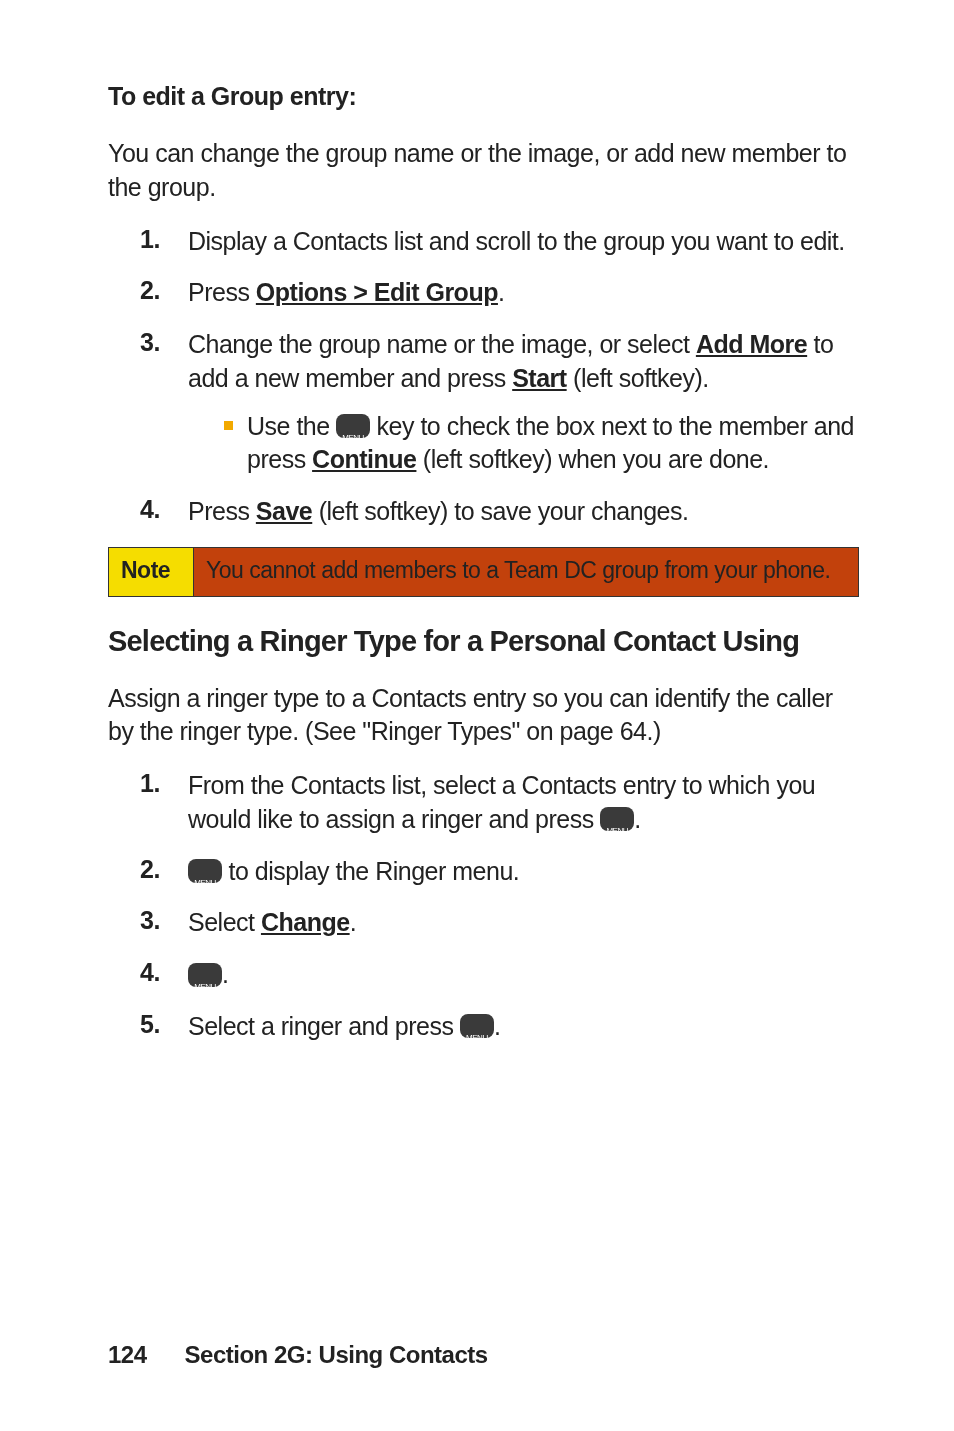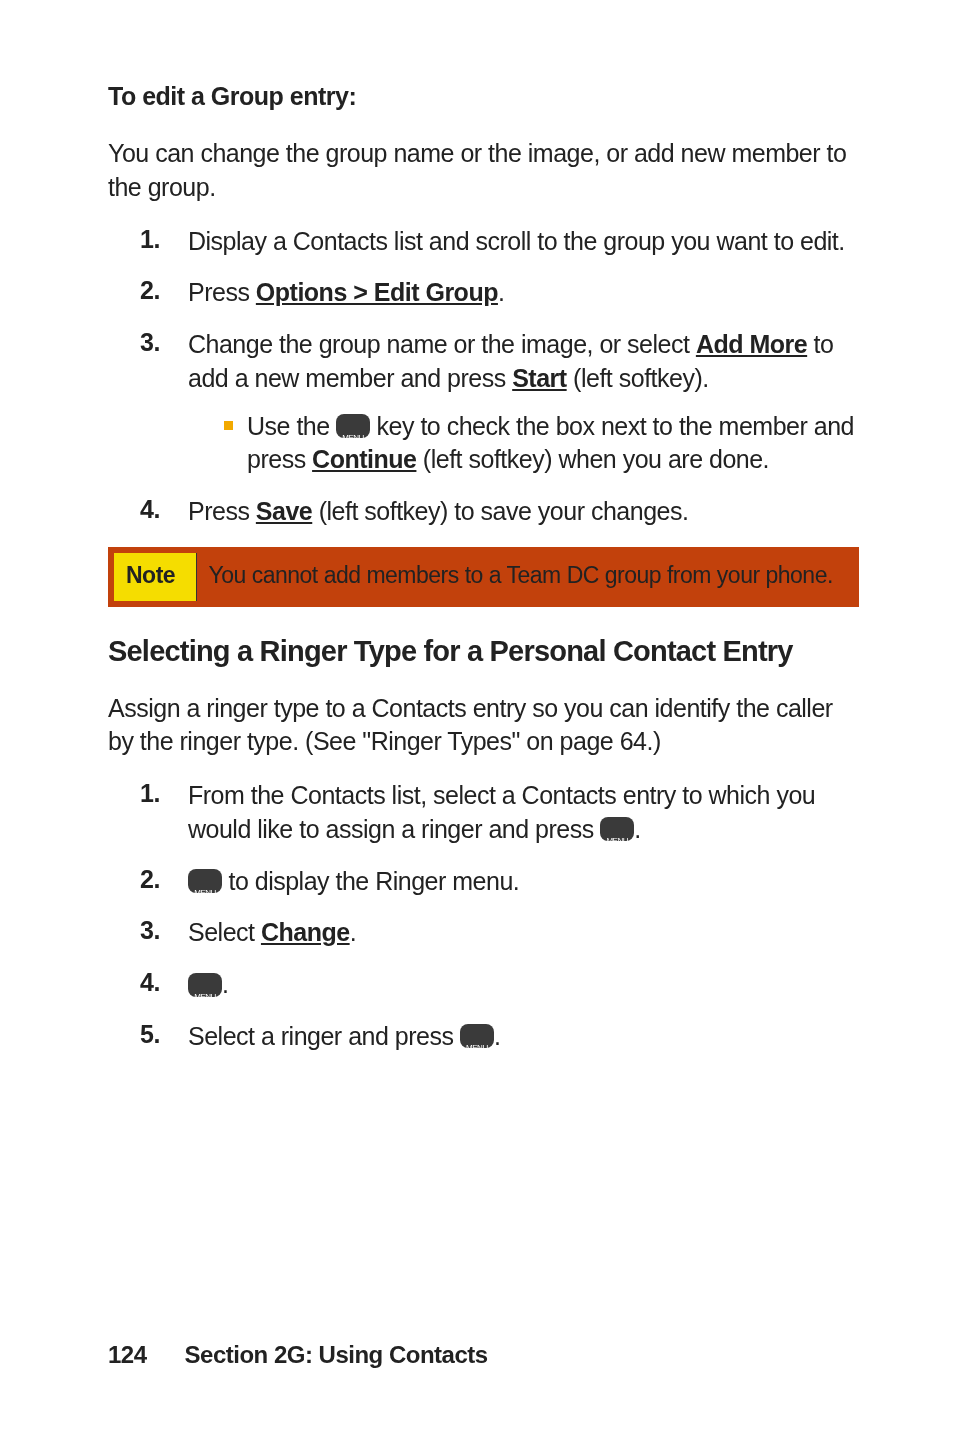--- a/index.html
+++ b/index.html
@@ -61,21 +61,21 @@
       margin-top: 11px;
       margin-right: 14px;
     }
     .sub-content {
       font-size: 25px;
       letter-spacing: -0.5px;
       line-height: 1.35;
     }
     .b { font-weight: bold; text-decoration: underline; }
     .note-table {
-      border: 6px solid #c2410c;
+      border: 1px solid #c2410c;
       border-collapse: collapse;
       width: 100%;
       margin-top: 2px;
       margin-bottom: 28px;
     }
     .note-table td {
       border: 1px solid #333;
       padding: 8px 12px 10px 12px;
       font-size: 23px;
       letter-spacing: -0.5px;
@@ -164,21 +164,21 @@
 
 <table class="note-table">
   <tbody>
       <tr>
     <td class="note-label-cell">Note</td>
     <td class="note-body-cell">You cannot add members to a Team DC group from your phone.</td>
   </tr>
 </tbody>
   </table>
 
-<div class="section-heading">Selecting a Ringer Type for a Personal Contact Entry</div>
+<div class="section-heading">Selecting a Ringer Type for a Personal Contact Using</div>
 
 <div class="body-text">Assign a ringer type to a Contacts entry so you can identify the caller by the ringer type. (See "Ringer Types" on page 64.)</div>
 
 <div class="list">
   <div class="list-item">
     <div class="list-num">1.</div>
     <div class="list-content"><span>From the Contacts list, select a Contacts entry to which you would like to assign a ringer and press </span><span class="menu-key"><span class="ln1">MENU</span><span class="ln2">OK</span></span><span>.</span></div>
   </div>
   <div class="list-item">
     <div class="list-num">2.</div>

